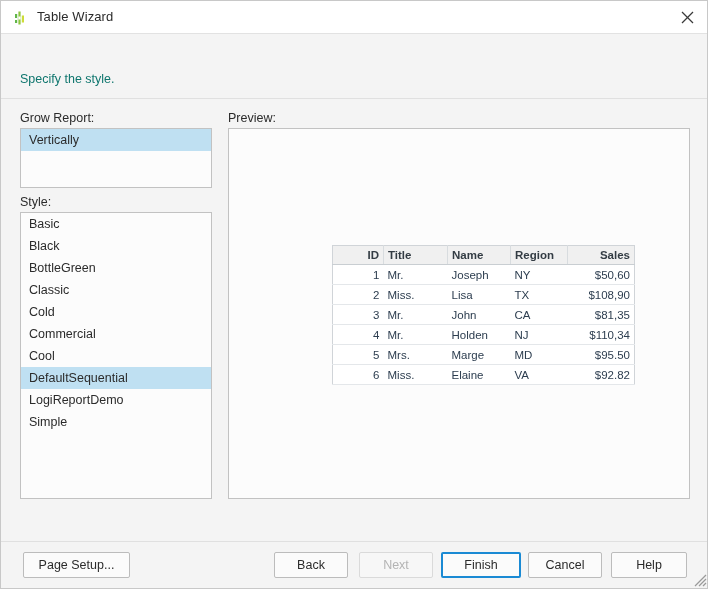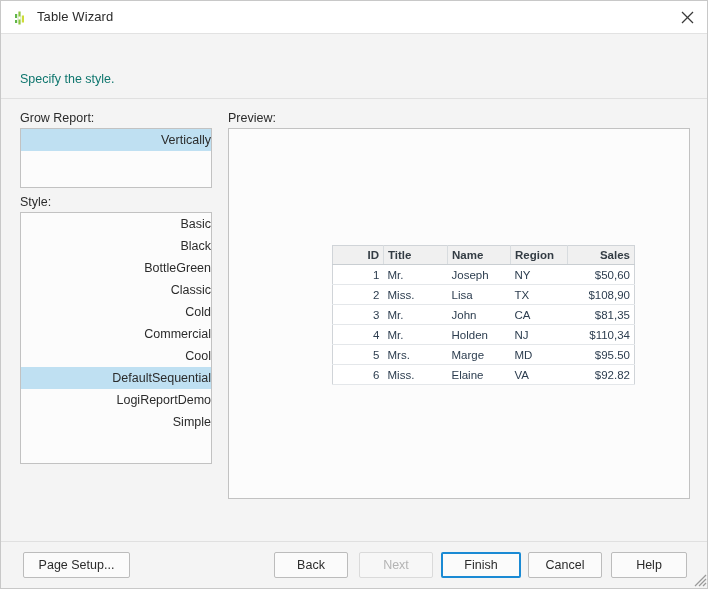--- a/index.html
+++ b/index.html
@@ -109,28 +109,27 @@
     overflow: hidden;
   }
   .list-item {
     font-size: 12.5px;
     color: #2b2b2b;
     height: 22px;
     line-height: 22px;
     padding-left: 8px;
     cursor: default;
     white-space: nowrap;
-    text-align: right;
   }
   .list-item.selected { background: #bfe0f2; }
 
   #grow-label  { left: 19px; top: 12px; }
   #grow-list   { left: 19px; top: 29px; width: 192px; height: 60px; }
   #style-label { left: 19px; top: 96px; }
-  #style-list  { left: 19px; top: 113px; width: 192px; height: 252px; }
+  #style-list  { left: 19px; top: 113px; width: 192px; height: 287px; }
 
   #preview-label { left: 227px; top: 12px; }
   #preview-box {
     position: absolute;
     left: 227px; top: 29px;
     width: 462px; height: 371px;
     background: #fcfcfc;
     border: 1px solid #c2c2c2;
     box-sizing: border-box;
     overflow: hidden;

